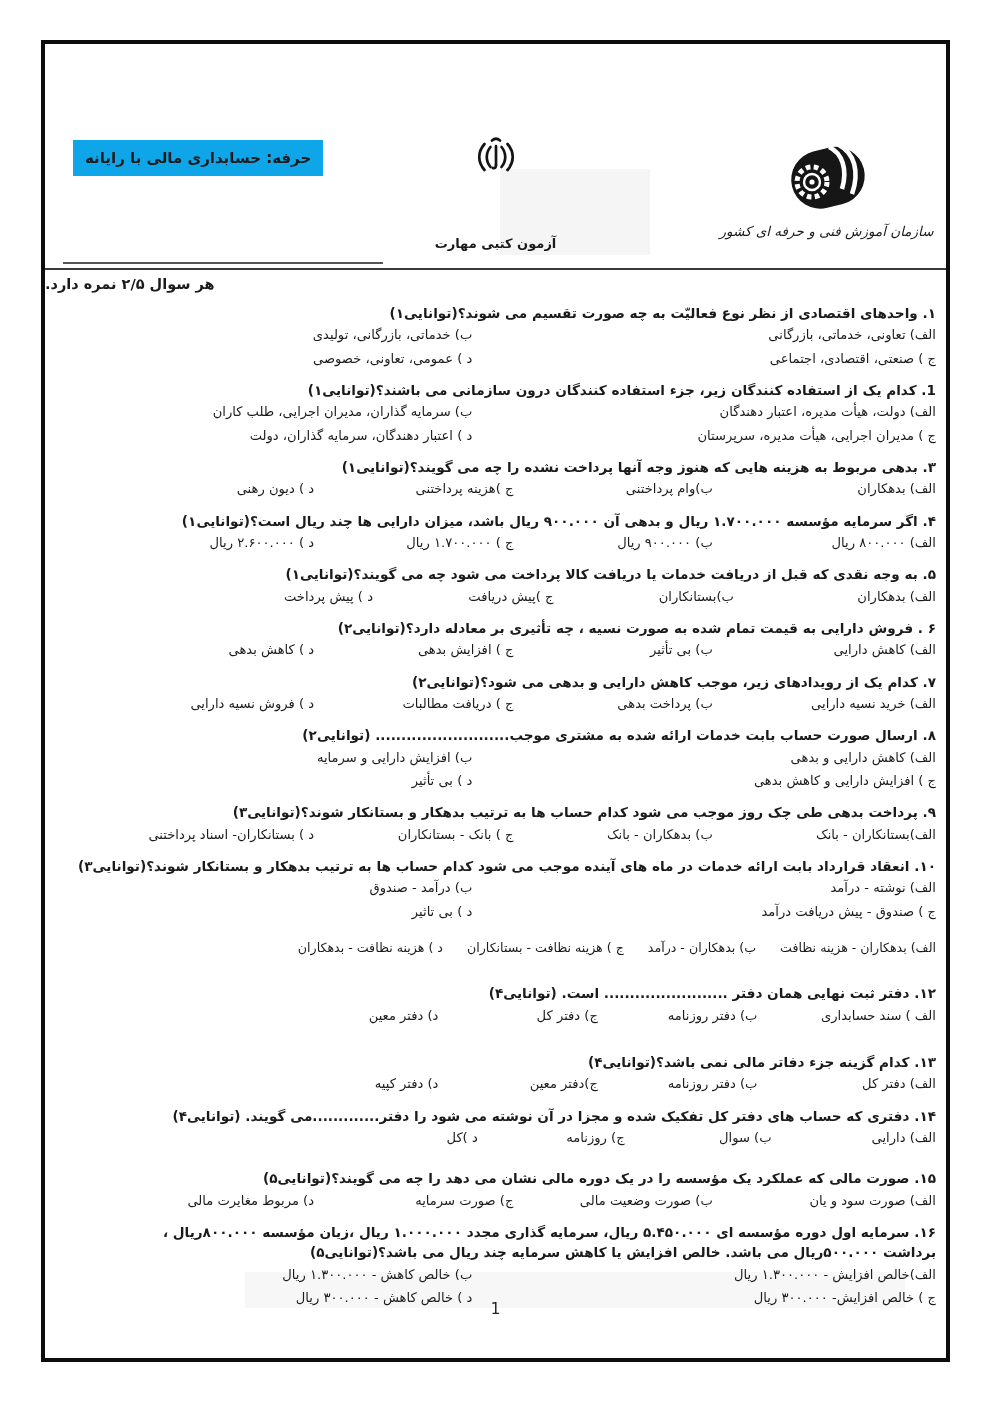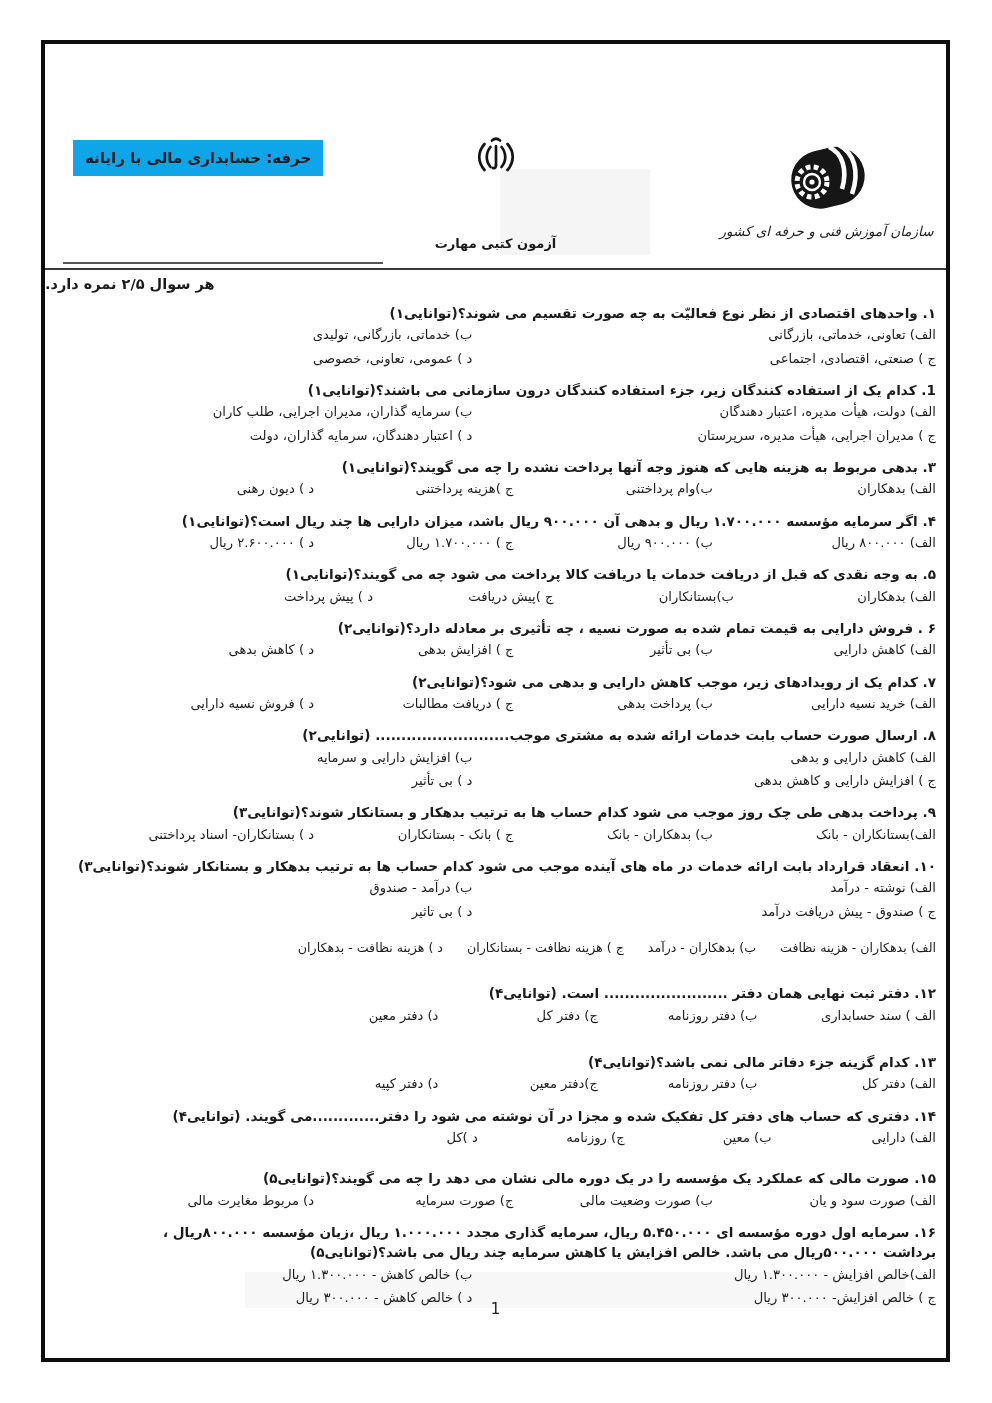--- a/index.html
+++ b/index.html
@@ -229,21 +229,21 @@
             <div class="option">الف) دفتر کل</div>
             <div class="option">ب) دفتر روزنامه</div>
             <div class="option">ج)دفتر معین</div>
             <div class="option">د) دفتر کپیه</div>
           </div>
         </div>
         <div class="question">
           <div class="stem">۱۴. دفتری که حساب های دفتر کل تفکیک شده و مجزا در آن نوشته می شود را دفتر.............می گویند. (توانایی۴)</div>
           <div class="options cols4">
             <div class="option">الف) دارایی</div>
-            <div class="option">ب) معین</div>
+            <div class="option">ب) سوال</div>
             <div class="option">ج) روزنامه</div>
             <div class="option">د )کل</div>
           </div>
         </div>
         <div class="question">
           <div class="stem">۱۵. صورت مالی که عملکرد یک مؤسسه را در یک دوره مالی نشان می دهد را چه می گویند؟(توانایی۵)</div>
           <div class="options cols4">
             <div class="option">الف) صورت سود و یان</div>
             <div class="option">ب) صورت وضعیت مالی</div>
             <div class="option">ج) صورت سرمایه</div>

